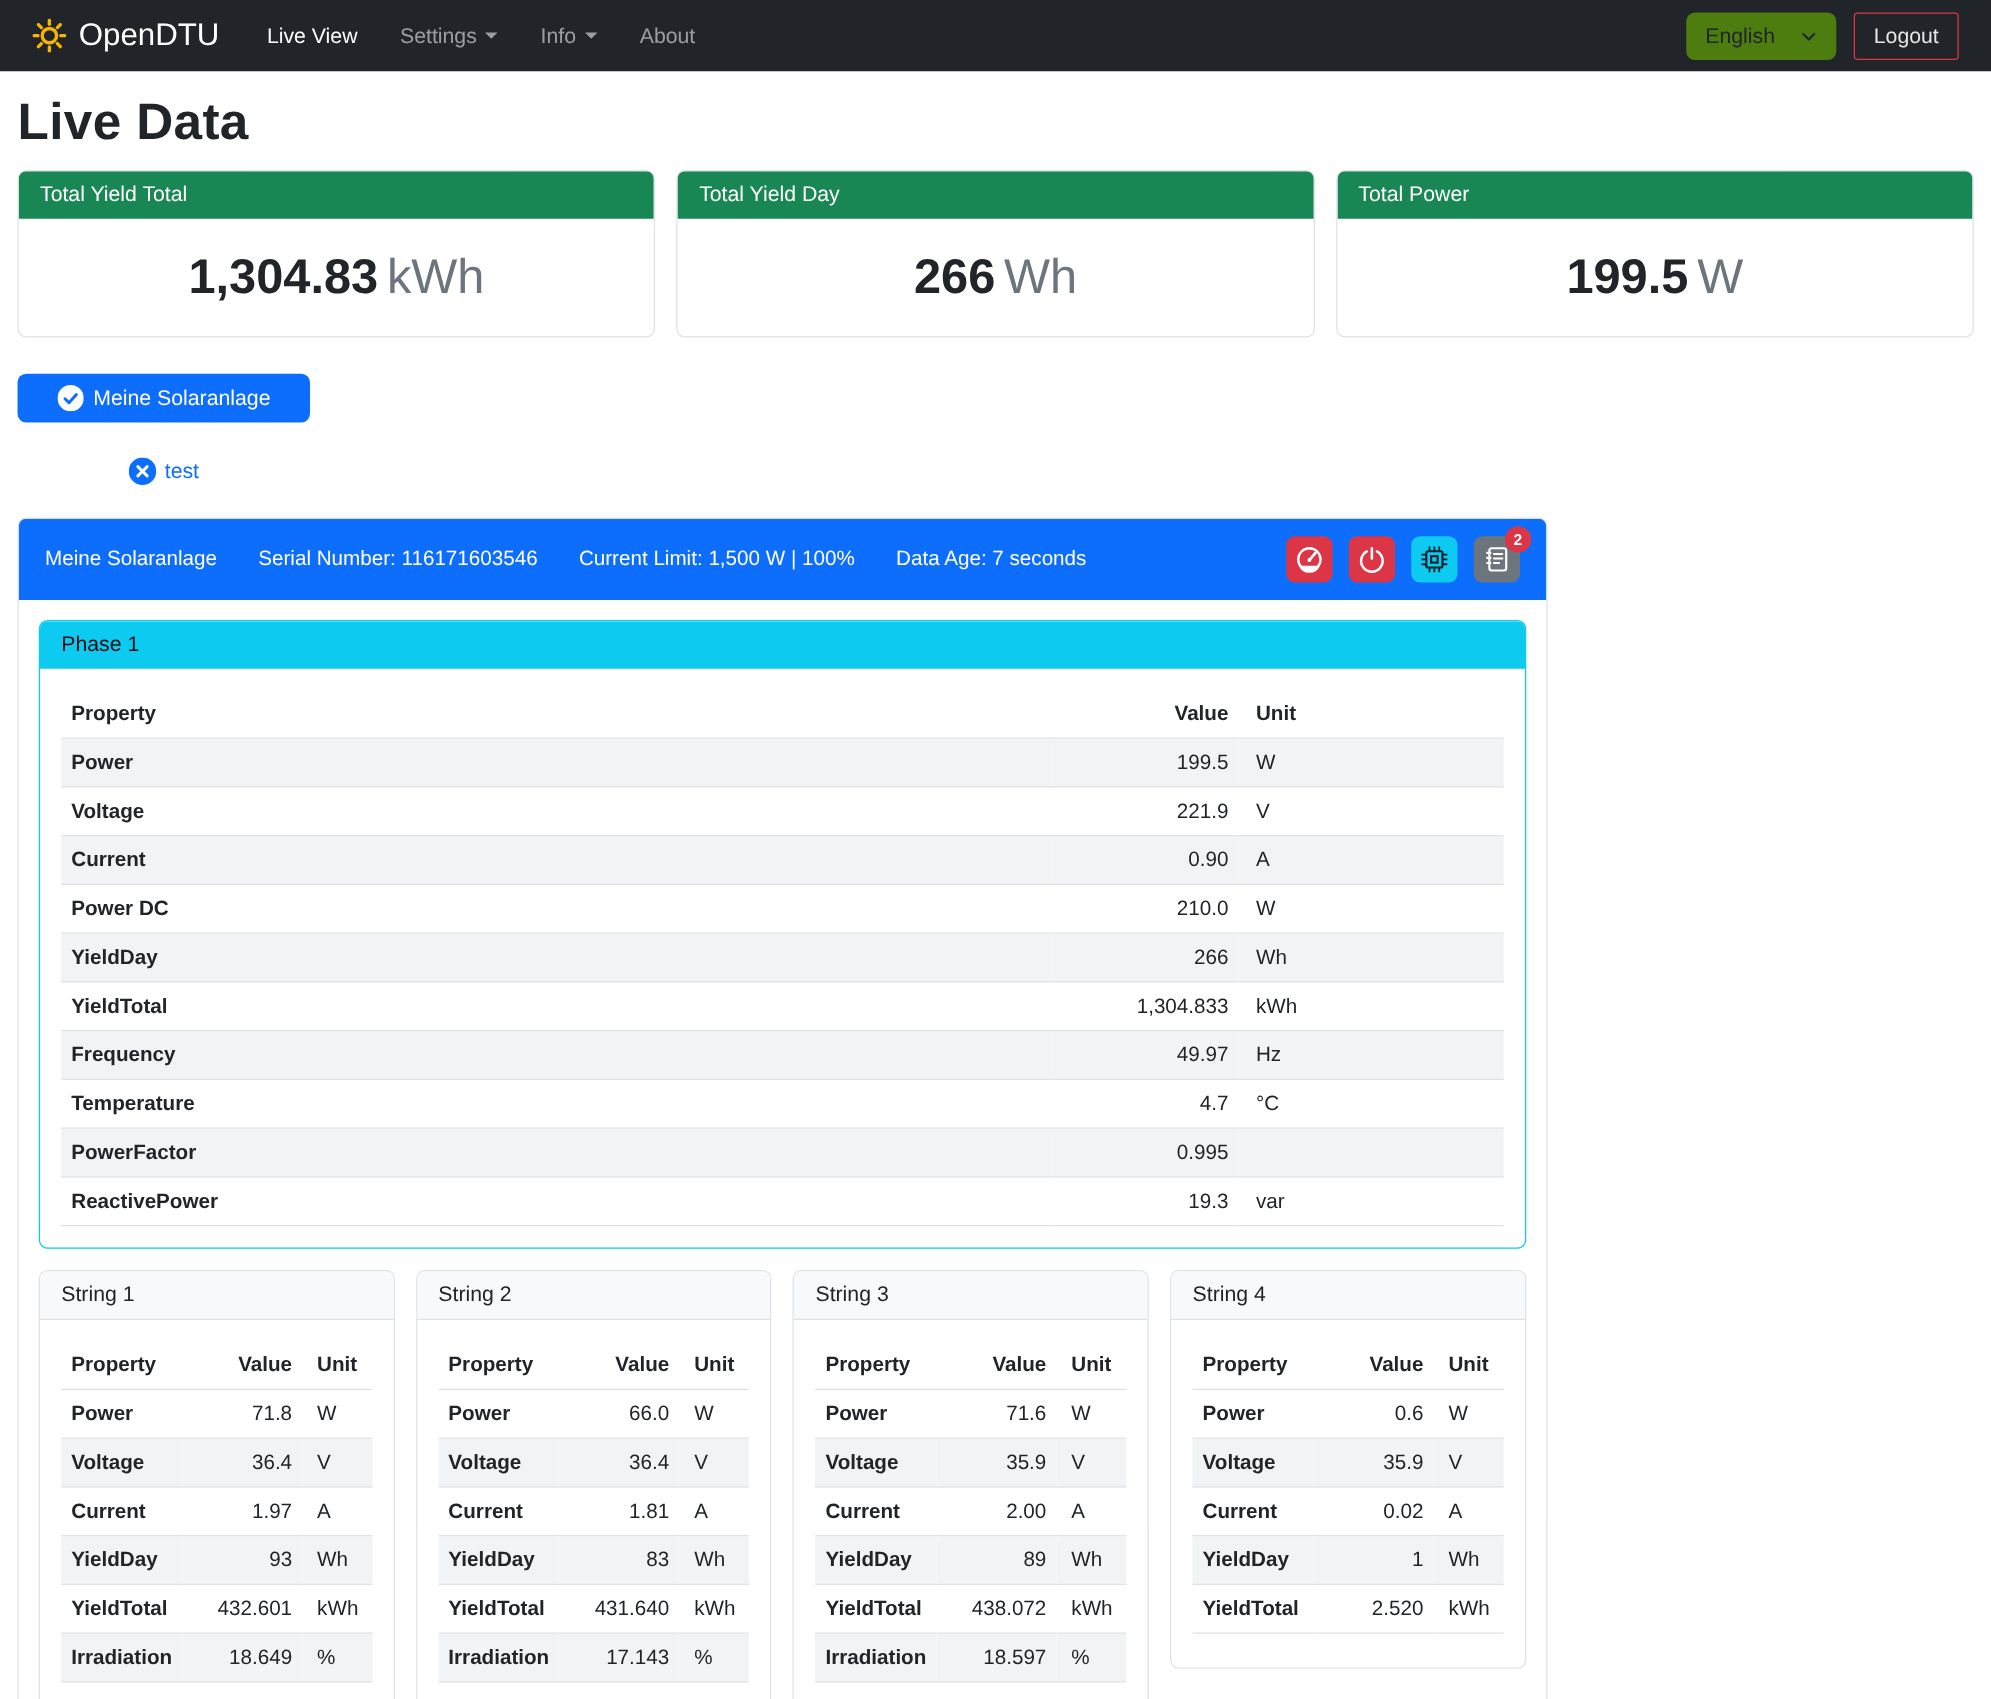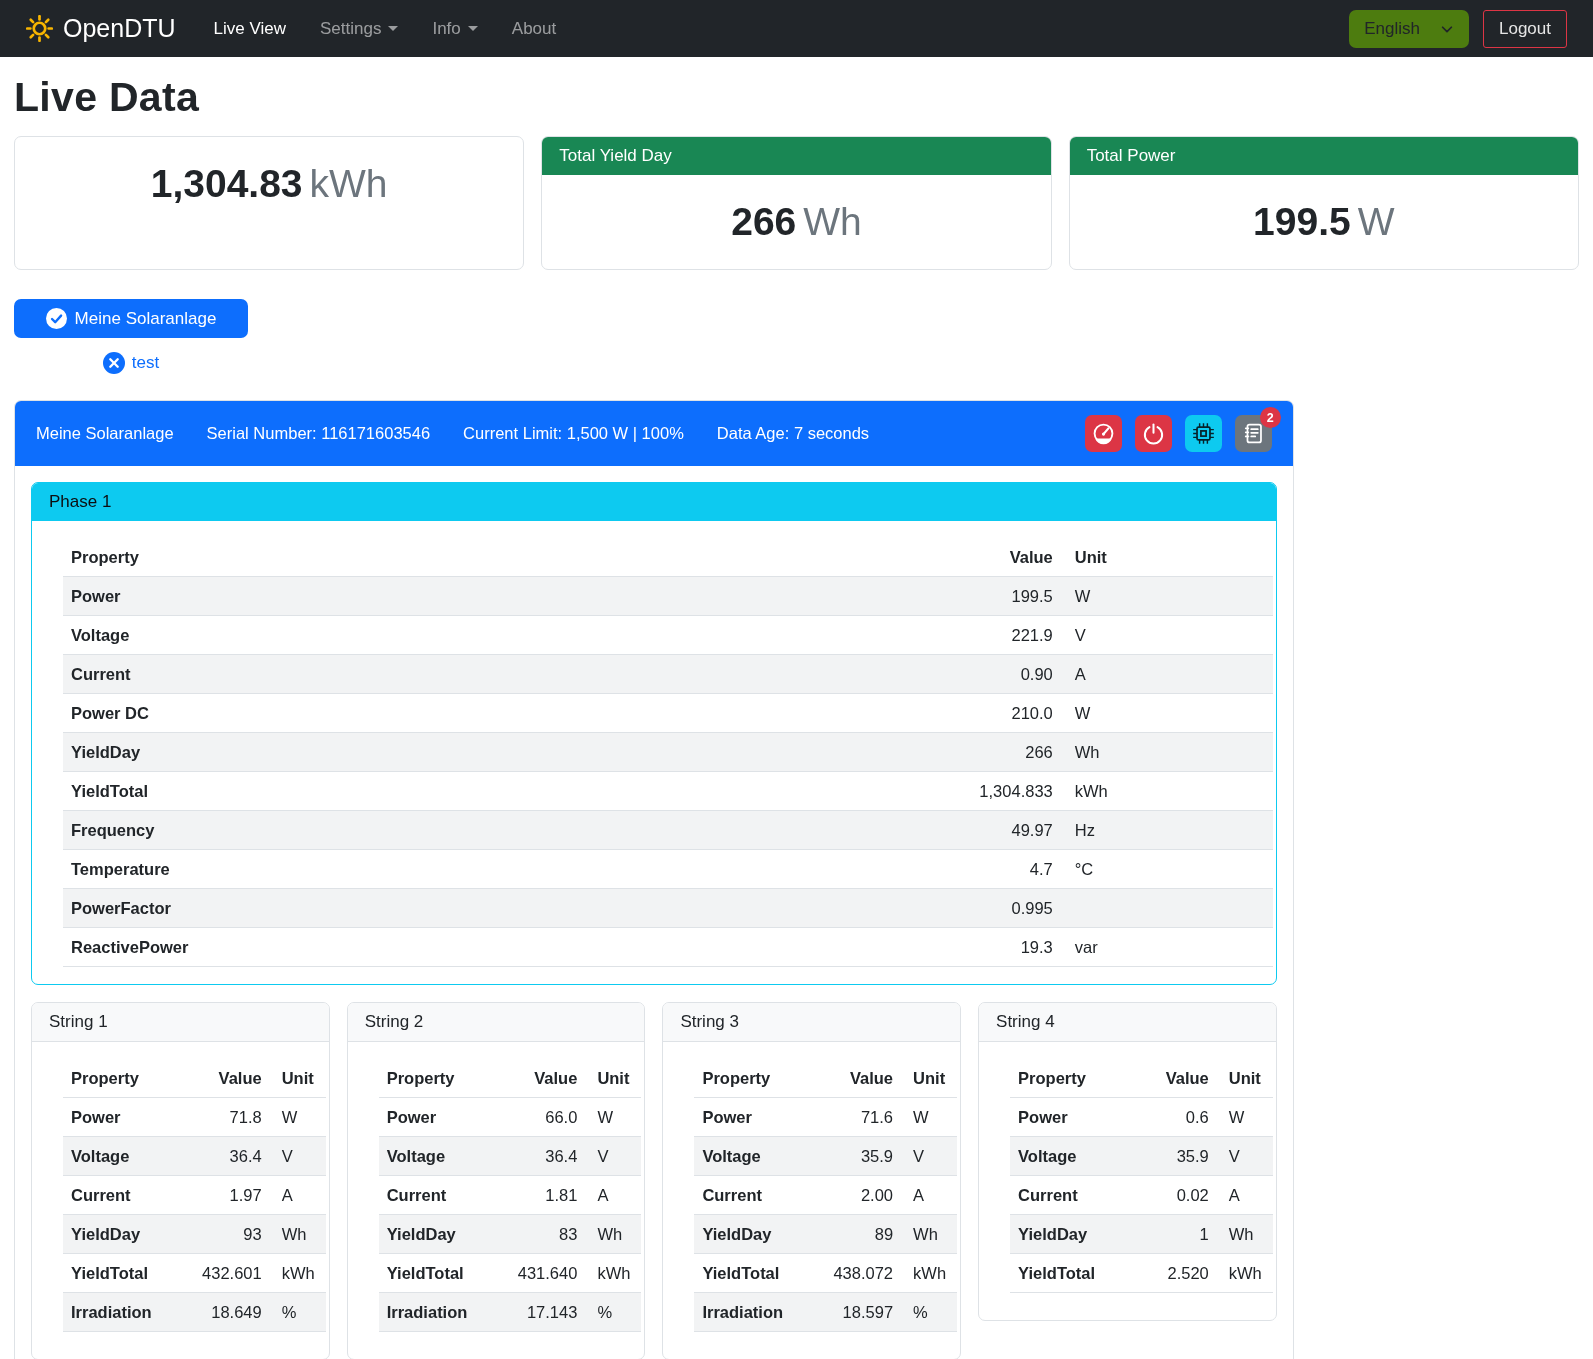--- a/index.html
+++ b/index.html
@@ -25,41 +25,41 @@
   .scard-header { background:#198754; color:#fff; padding:9px 17px; font-size:17px; }
   .scard-body { padding:25px 16px; text-align:center; font-size:39px; }
   .scard-value { font-weight:700; }
   .scard-unit { color:#6c757d; font-weight:500; margin-left:7px; }
 
   .main-row { display:flex; gap:26px; margin-top:29px; align-items:flex-start;flex-direction:column; }
 
   
   .sidebar { width:234px; flex:none; }
   .sel-btn { width:100%; background:#0d6efd; color:#fff; border:none; border-radius:7px; padding:9px 12px; font-size:17px; display:flex; align-items:center; justify-content:center; gap:8px; cursor:pointer; font-family:inherit; }
-  .other-inv { display:flex; align-items:center; justify-content:center; gap:7px; margin-top:14px; color:#0d6efd; font-size:17px; cursor:pointer; text-decoration:none; }
+  .other-inv { display:flex; align-items:center; justify-content:center; gap:7px; margin-top:28px; color:#0d6efd; font-size:17px; cursor:pointer; text-decoration:none; }
 
   
   .inv-card { flex:1; border:1px solid #dee2e6; border-radius:7px; background:#fff; overflow:hidden; }
   .inv-header { background:#0d6efd; color:#fff; display:flex; align-items:center; padding:14px 21px; font-size:16.5px; }
   .inv-info { display:flex; gap:33px; align-items:center; }
   .inv-actions { margin-left:auto; display:flex; gap:13px; }
   .icon-btn { width:37px; height:37px; border-radius:7px; border:none; display:flex; align-items:center; justify-content:center; position:relative; cursor:pointer; }
   .icon-btn.red  { background:#dc3545; }
   .icon-btn.cyan { background:#0dcaf0; }
   .icon-btn.gray { background:#6c757d; }
   .badge { position:absolute; top:-8px; right:-9px; background:#dc3545; color:#fff; min-width:21px; height:21px; border-radius:50%; font-size:12.5px; display:flex; align-items:center; justify-content:center; font-weight:600; }
   .inv-body { padding:16px; }
 
   
   .phase-card { border:1px solid #0dcaf0; border-radius:7px; overflow:hidden; }
   .phase-header { background:#0dcaf0; color:#0c0e10; padding:9px 17px; font-size:17px; }
   .phase-body { padding:17px; }
 
   
-  table { width:100%; border-collapse:collapse; font-size:16.5px;margin-left:14px; }
+  table { width:100%; border-collapse:collapse; font-size:16.5px; }
   th, td { padding:9.5px 8px; }
   thead th { text-align:left; font-weight:700; border-bottom:1px solid #dee2e6; }
   tbody td { border-bottom:1px solid #dee2e6; }
   td.col-prop { font-weight:700; }
   th.h-val, td.col-val { text-align:right; }
   .stripe-odd  tbody tr:nth-child(odd)  { background:#f2f3f4; }
   .stripe-even tbody tr:nth-child(even) { background:#f2f3f4; }
   .phase-table th:nth-child(2), .phase-table td:nth-child(2) { width:150px; }
   .phase-table th:nth-child(3), .phase-table td:nth-child(3) { width:212px; padding-left:14px; }
   .str-table th:nth-child(2), .str-table td:nth-child(2) { width:96px; }
@@ -118,20 +118,21 @@
     </div>
     <button class="logout-btn">Logout</button>
   </div>
 </nav>
 
 <div class="container">
   <h1 class="page-title">Live Data</h1>
 
   <div class="summary-grid">
     <div class="scard">
+      <div class="scard-header">Total Yield Total</div>
       <div class="scard-body">
         <span class="scard-value">1,304.83</span><span class="scard-unit">kWh</span>
       </div>
     </div>
     <div class="scard">
       <div class="scard-header">Total Yield Day</div>
       <div class="scard-body">
         <span class="scard-value">266</span><span class="scard-unit">Wh</span>
       </div>
     </div>

